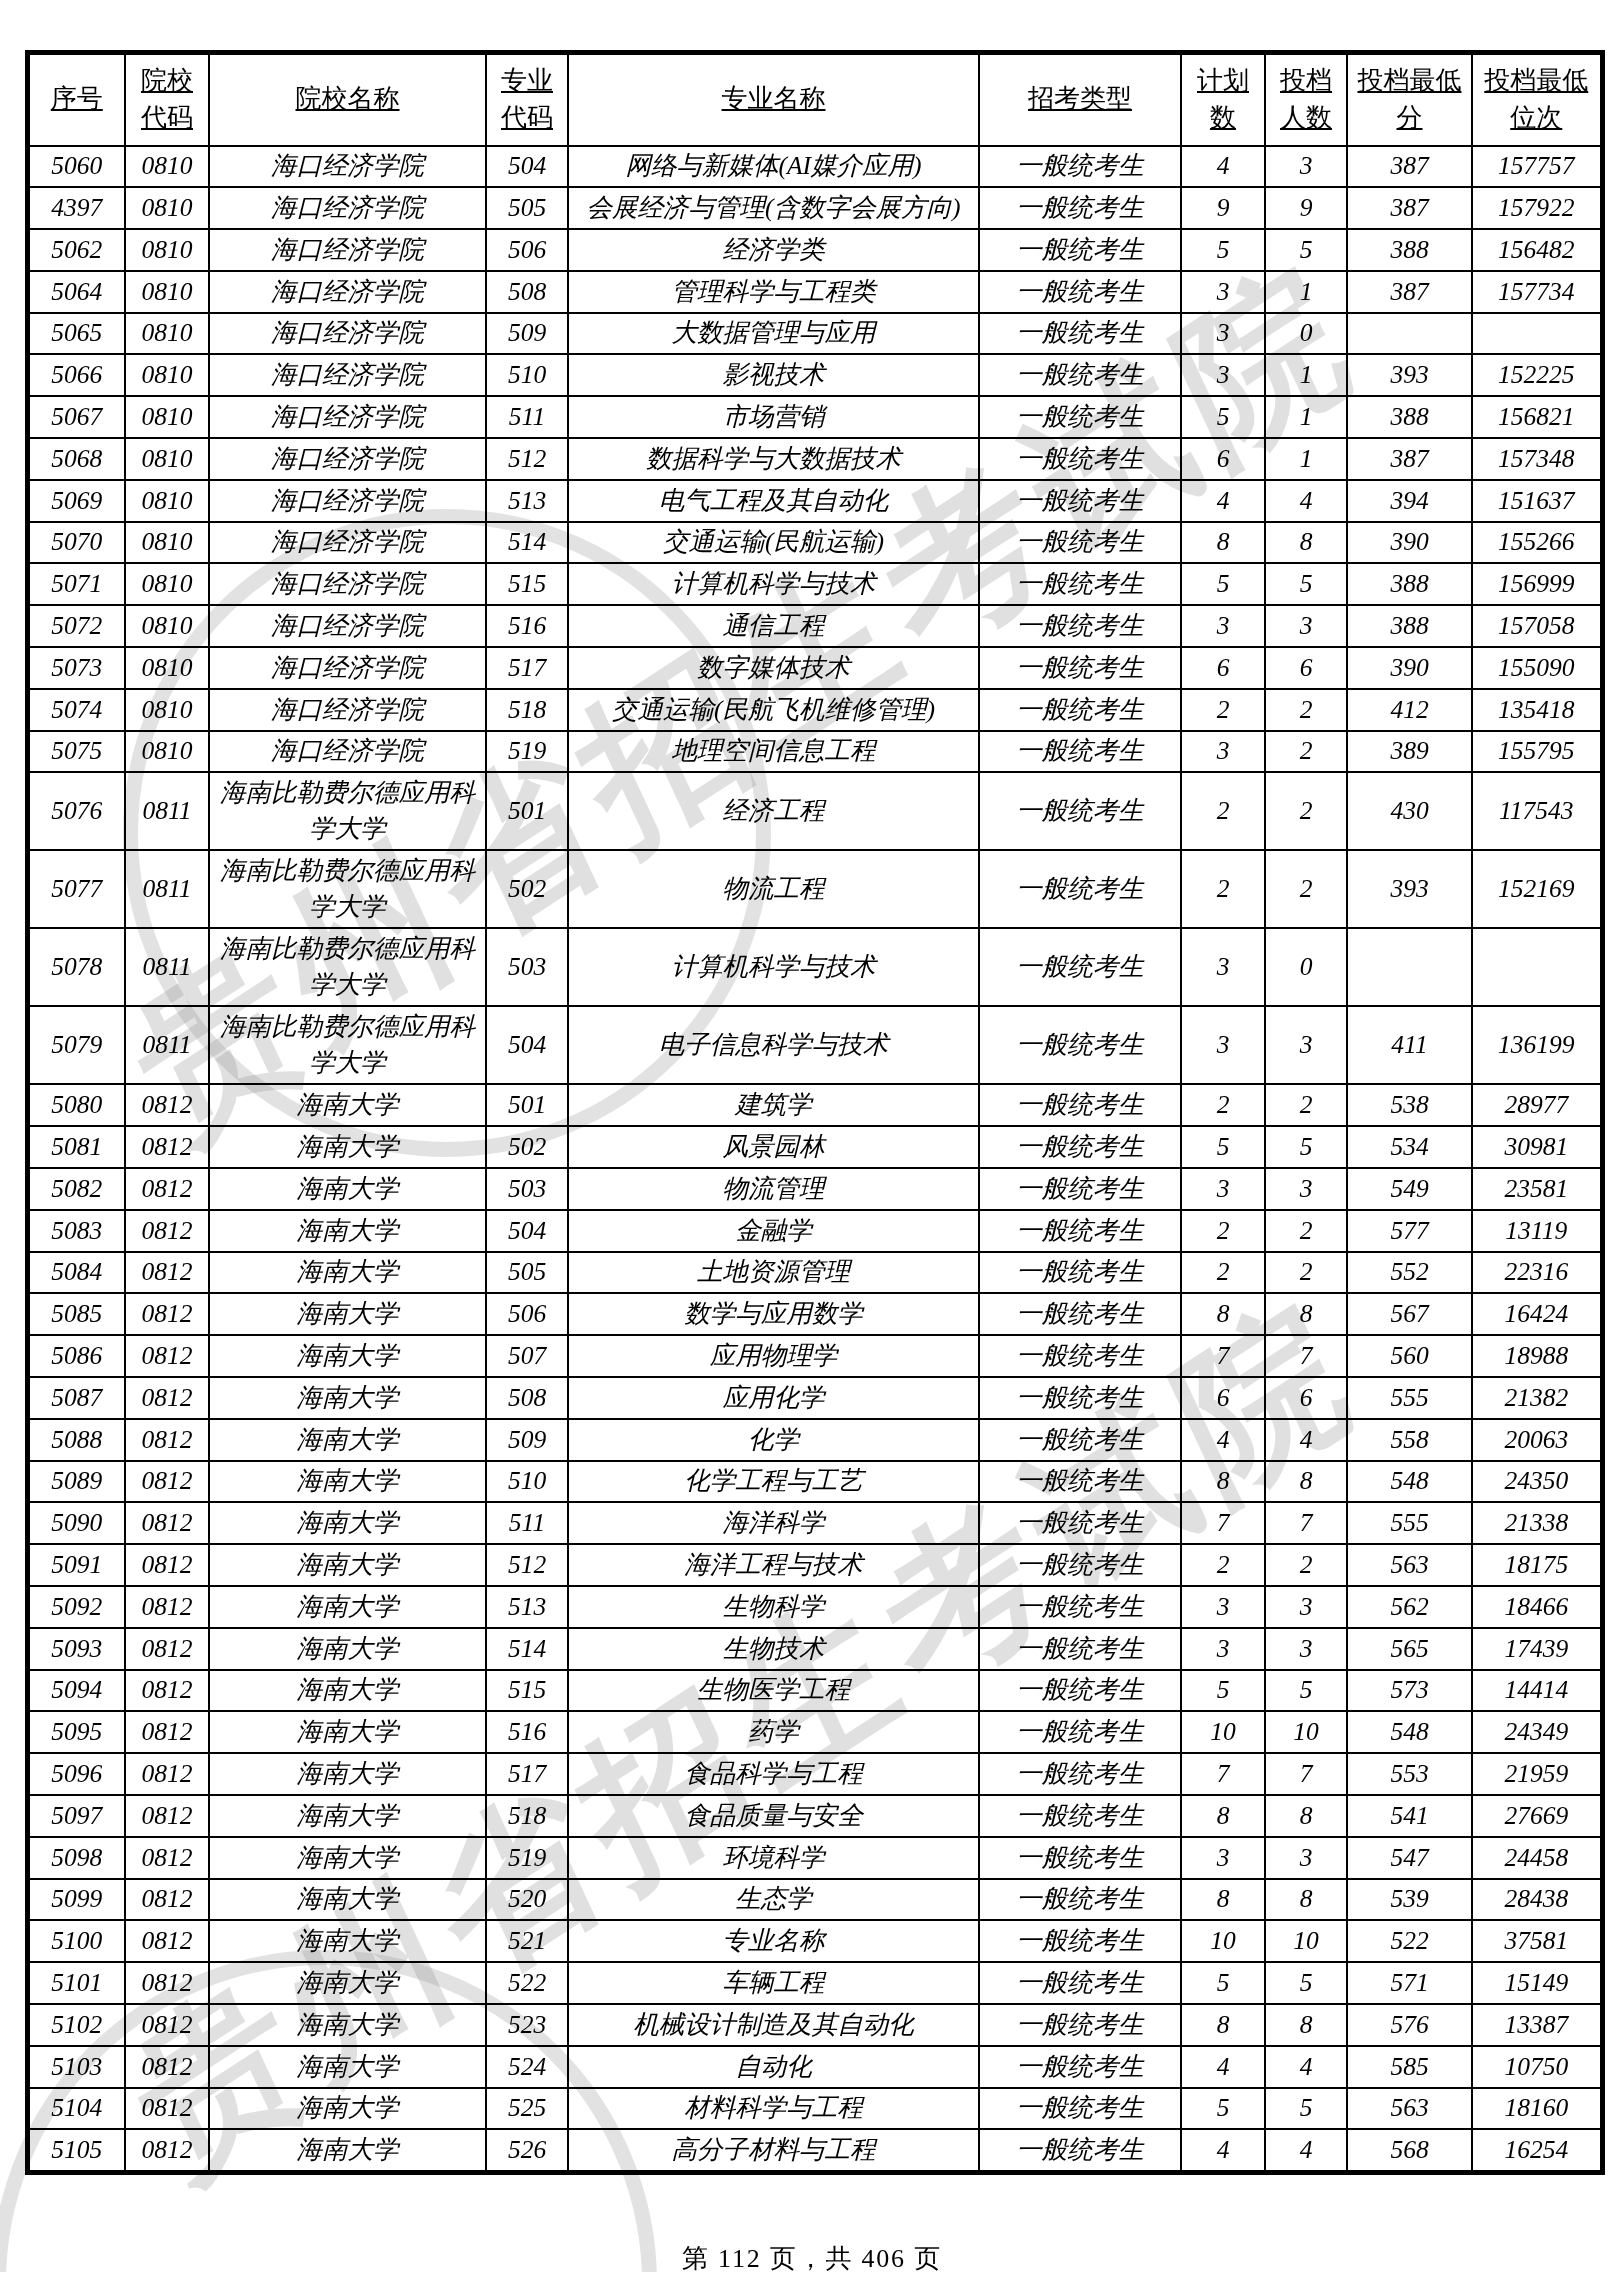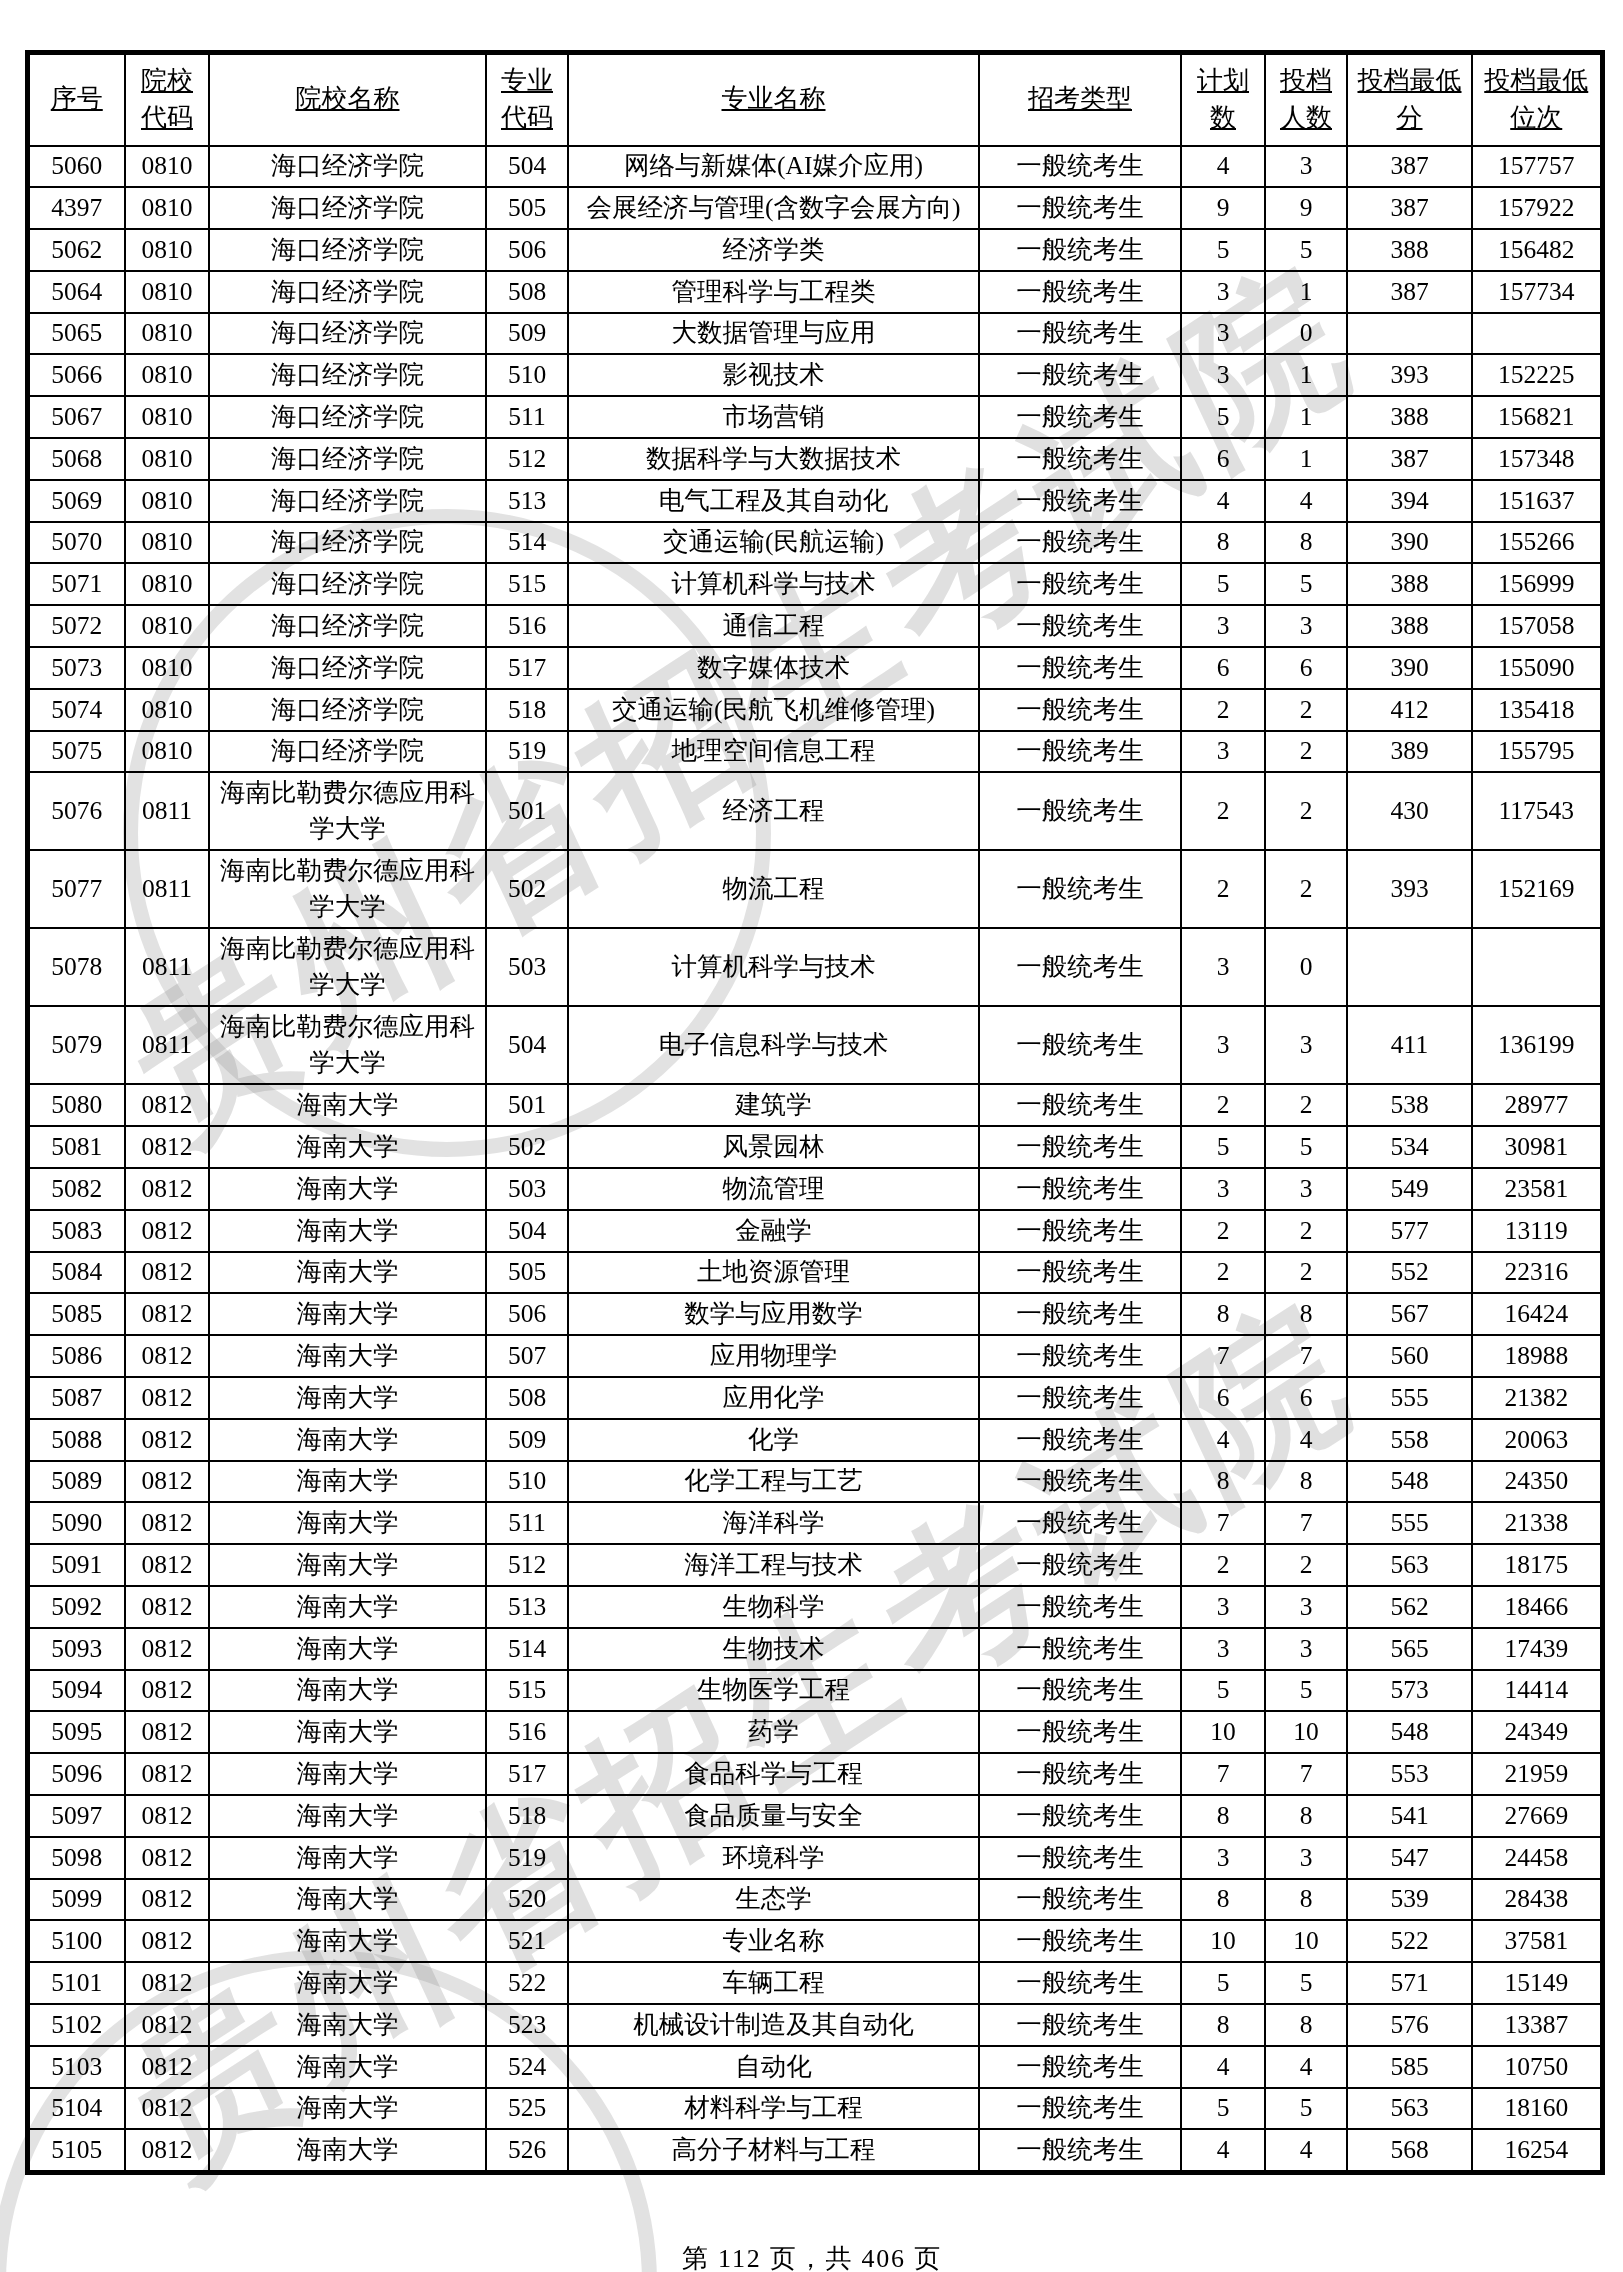--- a/index.html
+++ b/index.html
@@ -69,21 +69,21 @@
     border: 2.7px solid #000;
     text-align: center;
     vertical-align: middle;
     padding: 1.8px 4.5px;
     line-height: 1.42;
     overflow: hidden;
     background: transparent;
   }
   thead tr { height: 93px; text-decoration: underline; }
   th { font-size: 26px; font-weight: 400; }
-  tbody tr { height: 39px; }
+  tbody tr { height: 39px; font-style: italic; }
   td { font-size: 25.5px; }
 
   
   .footer {
     position: absolute;
     z-index: 2;
     left: 0;
     top: 2241px;
     width: 100%;
     text-align: center;

